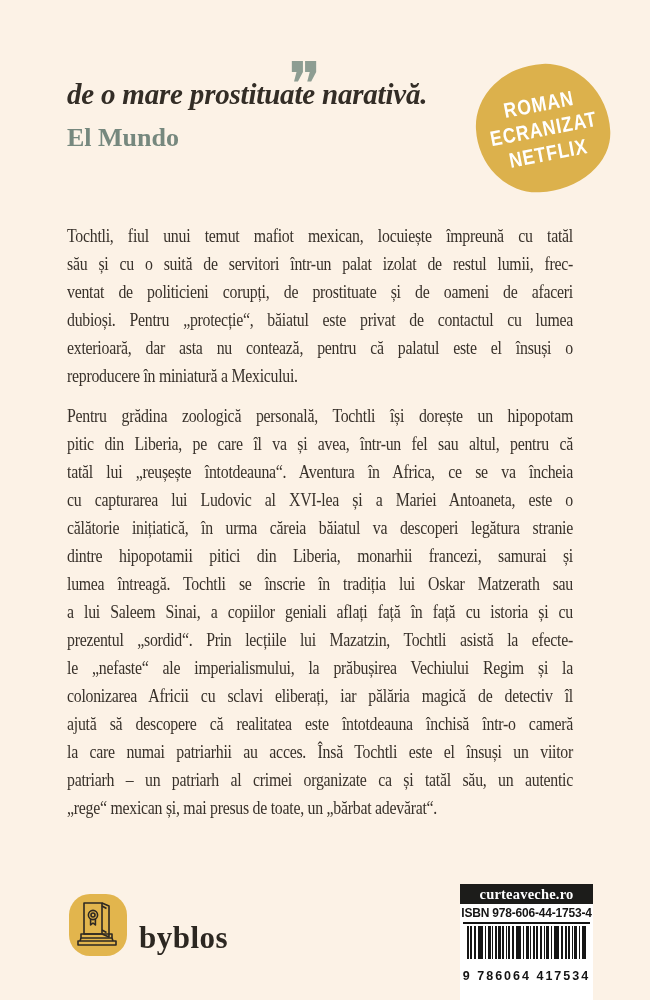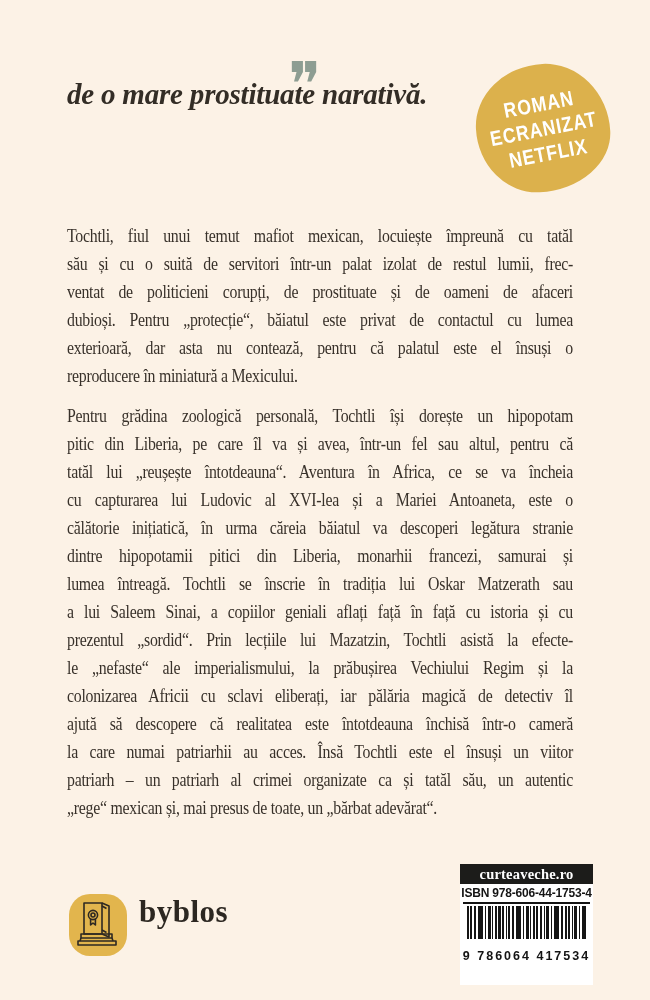--- a/index.html
+++ b/index.html
@@ -93,21 +93,21 @@
     white-space: normal;
   }
   .syn-line.syn-last { text-align-last: left; }
 
   
   .publisher-logo {
     position: absolute;
     left: 69px;
     top: 894px;
     display: flex;
-    align-items: flex-start;
+    align-items: flex-end;
     gap: 12px;
   }
   .imprint-name {
     font-weight: 700;
     font-size: 31px;
     color: #2c2721;
     letter-spacing: 0.5px;
     padding-bottom: 4px;
   }
 
@@ -120,20 +120,21 @@
   }
   .website-banner {
     height: 20px;
     background: #1c1c1a;
     color: #ffffff;
     font-weight: 700;
     font-size: 14.5px;
     line-height: 20px;
     text-align: center;
     letter-spacing: 0.2px;
+    margin-top: 20px;
   }
   .barcode-white {
     background: #ffffff;
     padding: 2px 0 22px 0;
   }
   .isbn-label {
     font-family: "Liberation Sans", sans-serif;
     font-weight: 700;
     font-size: 12px;
     letter-spacing: -0.2px;
@@ -165,20 +166,21 @@
     margin-top: 10px;
   }
 </style>
 </head>
 <body>
 
 <div class="cover">
 
   <div class="quote-block">
     <div class="quote-line">de o mare prostituate narativă.</div>
+    <div class="quote-attribution">El Mundo</div>
   </div>
   <div class="quote-mark">❞</div>
 
   <div class="badge">
     <div class="badge-text">
       <span class="badge-line">ROMAN</span>
       <span class="badge-line">ECRANIZAT</span>
       <span class="badge-line">NETFLIX</span>
     </div>
   </div>

